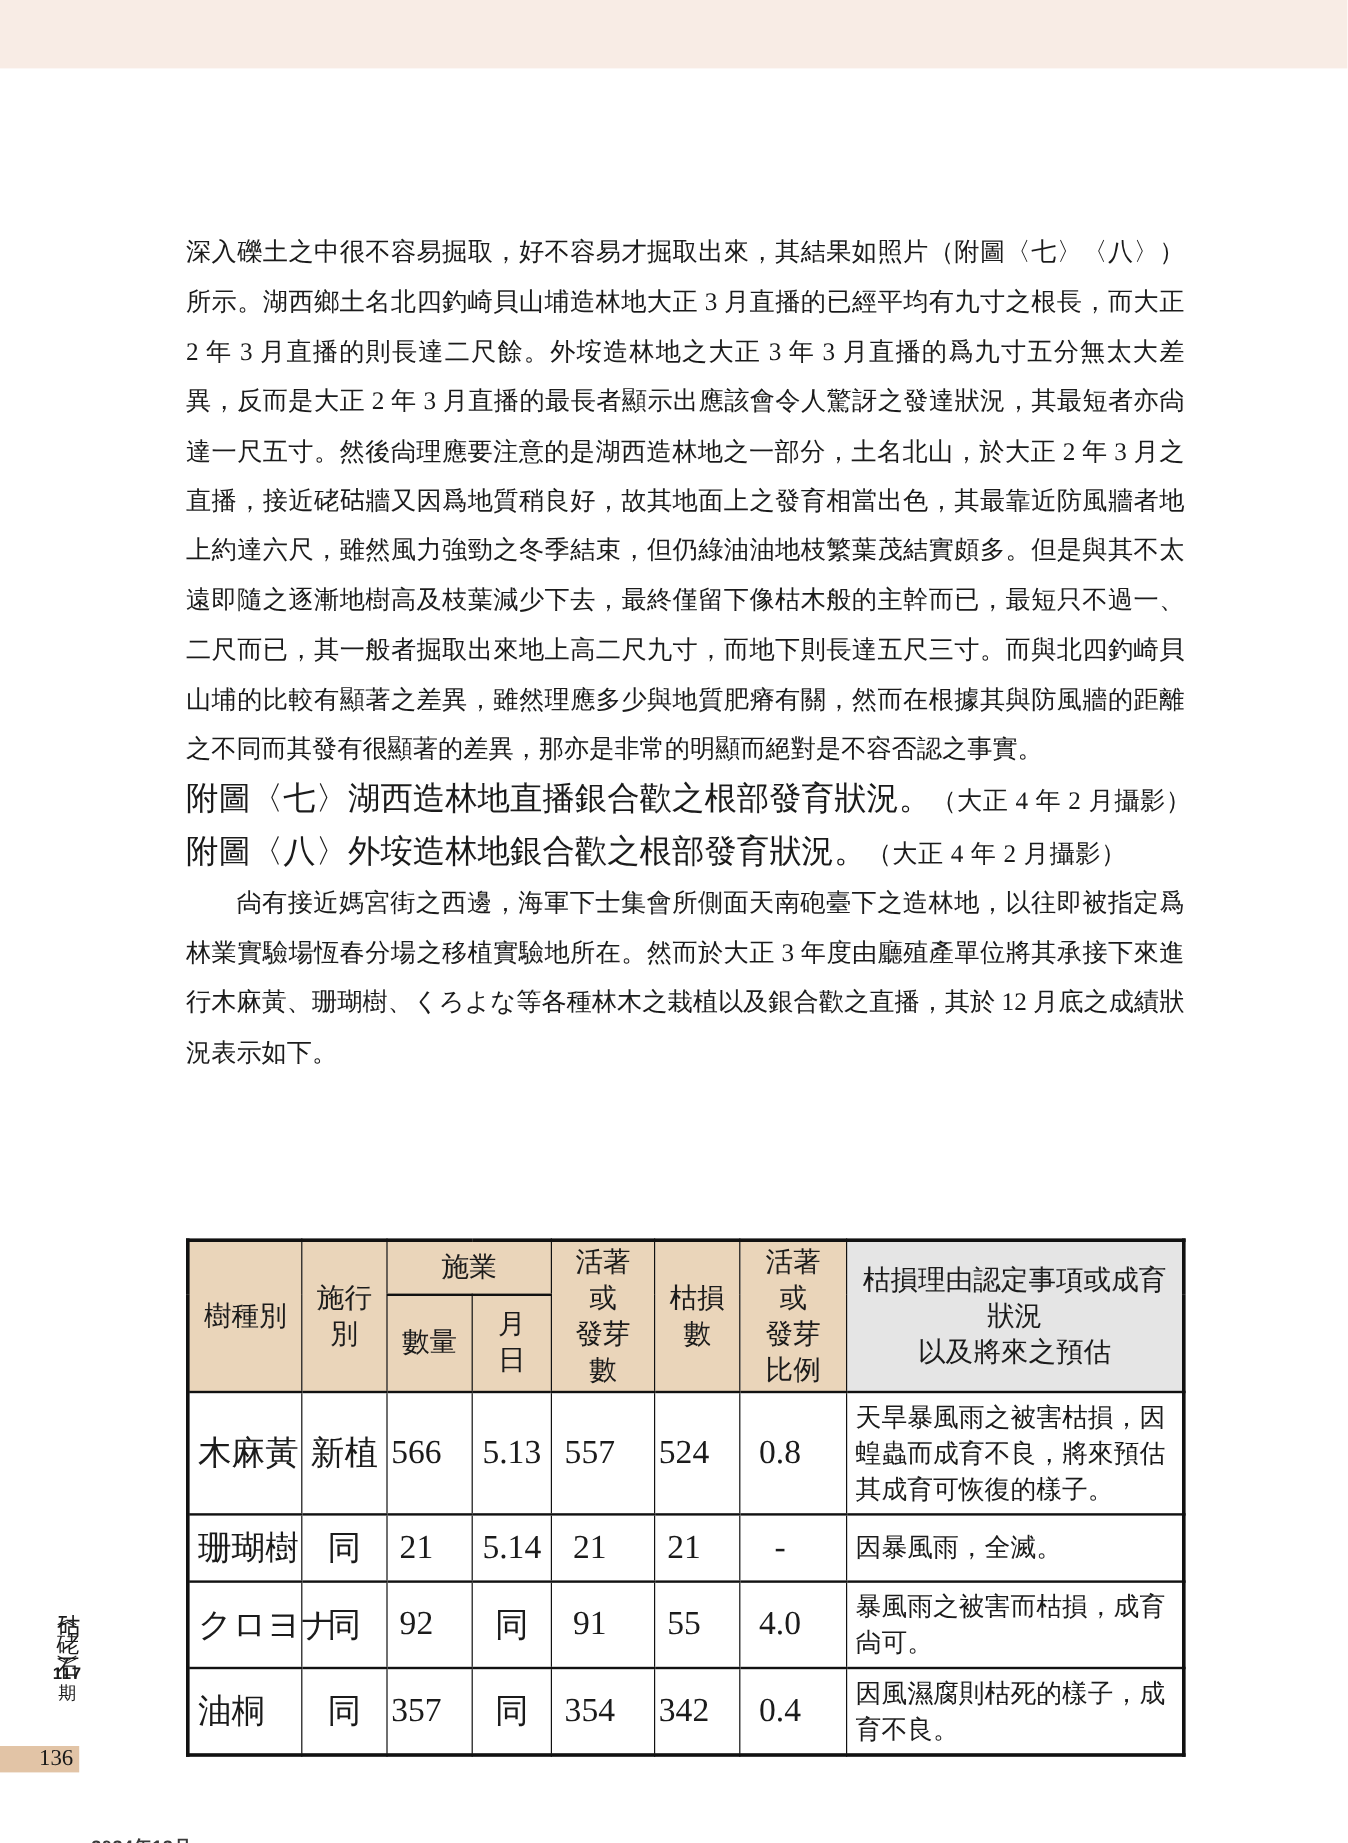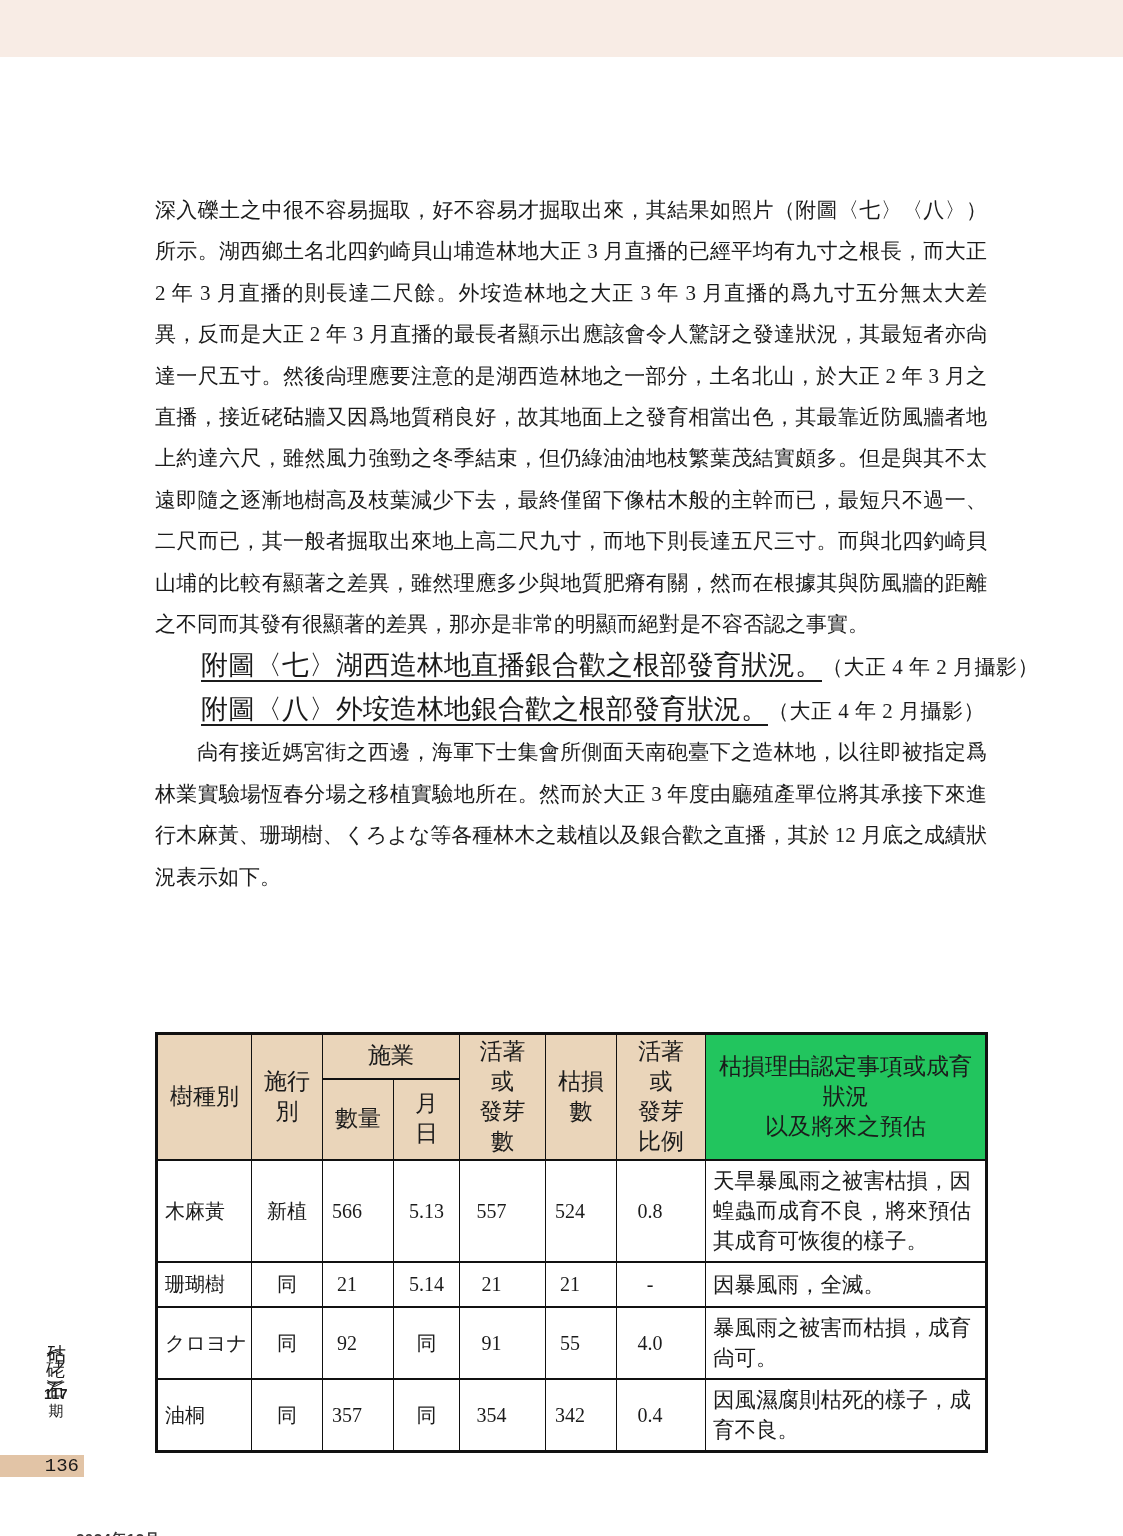--- a/index.html
+++ b/index.html
@@ -25,24 +25,22 @@
     text-align: justify;
     color: #1b1b1b;
   }
   .para.indented { text-indent: 2em; }
   .fig-line {
     font-size: 27px;
     line-height: 41.4px;
     white-space: nowrap;
   }
   .fig-main {
-    text-decoration: underline;
     text-decoration-thickness: 1.5px;
     text-underline-offset: 6px;
-    margin-left: 46px;
   }
   .fig-note {
     font-size: 21px;
     letter-spacing: 0.5px;
   }
   .table-block {
     position: absolute; left: 155px; top: 1032px; width: 832px;
   }
   .table-caption {
     font-size: 26px;
@@ -65,21 +63,21 @@
   }
   table.results th {
     font-size: 23px;
     line-height: 30px;
     text-align: center;
     padding: 2px 12px;
   }
   th.remark-head { font-size: 22px; line-height: 30px; }
   tr.head-top th { height: 36px; }
   tr.head-sub th { height: 42px; }
-  td { font-size: 20px; }
+  td { font-size: 28px; }
   td.species { text-align: left; padding-left: 7px; white-space: nowrap; }
   td.center { text-align: center; }
   td.num { text-align: center; padding-right: 22px; }
   td.remark {
     font-size: 21.5px;
     line-height: 30px;
     text-align: left;
     padding: 5px 5px 5px 7px;
   }
   tr.data-row td { padding-top: 8px; padding-bottom: 8px; }
@@ -101,25 +99,25 @@
   .issue-number {
     font-family: "Liberation Sans", "DejaVu Sans", sans-serif;
     font-size: 14px; font-weight: 600; margin-top: 18px; letter-spacing: 0.5px;
   }
   .issue-unit {
     font-family: "Liberation Sans", "DejaVu Sans", sans-serif;
     font-size: 15px; margin-top: 0px;
   }
   .page-number-box {
     position: absolute; left: 0; top: 1455px;
-    width: 84px; height: 22px;
+    width: 66px; height: 22px;
     background: #e2c4a6;
     text-align: right;
     padding-right: 5px;
-    font-family: Liberation Mono, monospace;
+    font-family: Liberation Serif, serif;
     font-size: 19px; line-height: 22px; color: #181818;
   }
   .page-date {
     position: absolute; left: 76px; top: 1530px;
     font-family: "Liberation Sans", "DejaVu Sans", sans-serif;
     font-size: 15px; font-weight: bold; color: #3a3a3a;
     letter-spacing: 0.5px;
   }
 </style>
 </head>
@@ -151,21 +149,21 @@
         <col style="width:281px">
     </colgroup>
     <tbody>
         <tr class="head-top">
       <th rowspan="2" style="background: rgb(234, 213, 186);">樹種別</th>
       <th rowspan="2" style="background: rgb(234, 213, 186);">施行別</th>
       <th colspan="2" style="background: rgb(234, 213, 186);">施業</th>
       <th rowspan="2" style="background: rgb(234, 213, 186);"><span>活著或</span><br><span>發芽數</span></th>
       <th rowspan="2" style="background: rgb(234, 213, 186);">枯損數</th>
       <th rowspan="2" style="background: rgb(234, 213, 186);"><span>活著或</span><br><span>發芽比例</span></th>
-      <th rowspan="2" class="remark-head" style="background: #22c55e;"><span>枯損理由認定事項或成育狀況</span><br><span>以及將來之預估</span></th>
+      <th rowspan="2" class="remark-head" style="background: #e5e5e5;"><span>枯損理由認定事項或成育狀況</span><br><span>以及將來之預估</span></th>
     </tr>
     <tr class="head-sub">
       <th style="background: rgb(234, 213, 186);">數量</th>
       <th style="background: rgb(234, 213, 186); margin-top: 28px;">月日</th>
     </tr>
 
     <tr class="data-row">
       <td class="species">木麻黃</td>
       <td class="center">新植</td>
       <td class="num">566</td>

